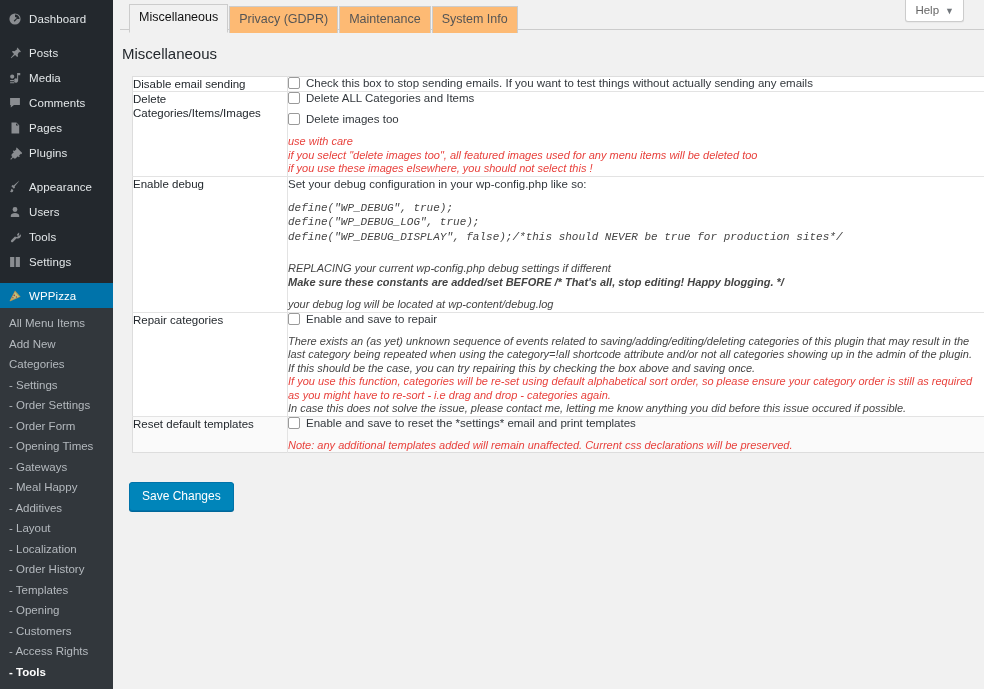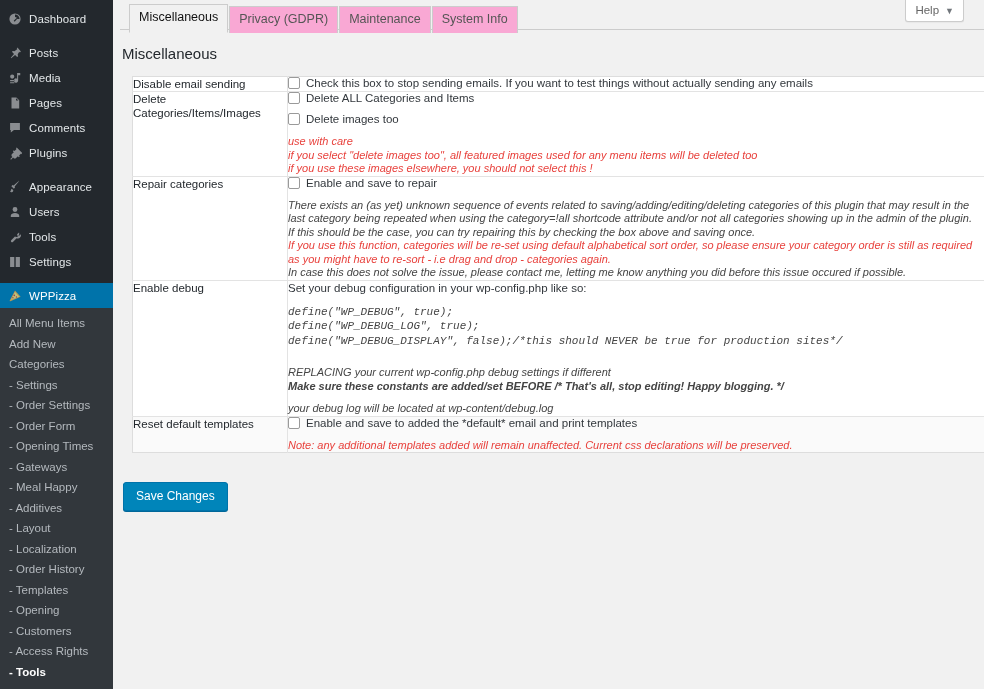--- a/index.html
+++ b/index.html
@@ -71,21 +71,21 @@
     position: absolute; left: 7px; top: 0; right: 0; height: 30px;
     border-bottom: 1px solid #ccc;
   }
   .nav-tab {
     display: inline-block;
     margin: 4px 0 -1px 1px;
     padding: 4px 9px 5px 9px;
     font-size: 12.5px;
     line-height: 17px;
     color: #555;
-    background: #f9a8d4;
+    background: #fdba74;
     border: 1px solid #ccc;
     border-bottom: none;
     cursor: pointer;
     vertical-align: bottom;
   }
   .nav-tab:first-child { margin-left: 9px; }
   .nav-tab.active {
     background: #f1f1f1;
     color: #111;
     border-bottom: 1px solid #f1f1f1;
@@ -158,21 +158,21 @@
     line-height: 14.5px;
     color: #444;
     white-space: pre;
     margin-top: 10px;
   }
   .plain { font-size: 11.5px; color: #32373c; line-height: 14px; }
   .gap-l { margin-top: 18px; }
   .gap-s { margin-top: 9px; }
 
   
-  #submit-wrap { position: absolute; left: 10px; top: 482px; }
+  #submit-wrap { position: absolute; left: 16px; top: 482px; }
   #save-btn {
     background: #0085ba;
     border: 1px solid #0073aa;
     border-radius: 3px;
     color: #fff;
     font-size: 12px;
     padding: 6px 12px 7px 12px;
     cursor: pointer;
     font-family: "Liberation Sans", sans-serif;
     box-shadow: 0 1px 0 #006799;
@@ -205,32 +205,32 @@
           <span class="ico">
             <svg viewBox="0 0 20 20">
               <path d="M13 3v8.1a3 3 0 10 1.5 2.6V6h3V3h-4.5zM6 5a3 3 0 100 6 3 3 0 000-6zm-3 8h6v1.5H3V13zm0 3h6v1.5H3V16z"></path>
             </svg>
           </span>
           <span class="mi-label">Media</span>
         </div>
         <div class="menu-item">
           <span class="ico">
             <svg viewBox="0 0 20 20">
+              <path d="M3 3h14v10H8.5L4 16.5V13H3V3z"></path>
+            </svg>
+          </span>
+          <span class="mi-label">Comments</span>
+        </div>
+        <div class="menu-item">
+          <span class="ico">
+            <svg viewBox="0 0 20 20">
               <path d="M5 2h7l4 4v12H5V2zm6.5 1.3V6.5H15L11.5 3.3zM7 9h7v1.3H7V9zm0 3h7v1.3H7V12zm0 3h5v1.3H7V15z"></path>
             </svg>
           </span>
           <span class="mi-label">Pages</span>
-        </div>
-        <div class="menu-item">
-          <span class="ico">
-            <svg viewBox="0 0 20 20">
-              <path d="M3 3h14v10H8.5L4 16.5V13H3V3z"></path>
-            </svg>
-          </span>
-          <span class="mi-label">Comments</span>
         </div>
         <div class="menu-item">
           <span class="ico">
             <svg viewBox="0 0 20 20">
               <path d="M12.5 2l-1.2 1.2 1 1-3 3-1-1L7 7.5l1.3 1.3-2.6 2.6c-1 1-1 2.6 0 3.6l.6.6-3 3 1 1 3-3 .6.6c1 1 2.6 1 3.6 0l2.6-2.6L15.5 16l1.3-1.3-1-1 3-3 1 1L21 10.5 12.5 2z"></path>
             </svg>
           </span>
           <span class="mi-label">Plugins</span>
         </div>
         <div class="menu-item gap">
@@ -336,52 +336,52 @@
               <span class="cb"></span>
               <span class="cb-label">Delete images too</span>
             </div>
             <div class="note red gap-s">use with care</div>
             <div class="note red">if you select "delete images too", all featured images used for any menu items will be deleted too</div>
             <div class="note red">if you use these images elsewhere, you should not select this !</div>
           </td>
         </tr>
 
         <tr>
-          <td class="th-cell">Repair categories</td>
-          <td class="td-cell">
-            <div class="cbrow">
-              <span class="cb"></span>
-              <span class="cb-label">Enable and save to repair</span>
-            </div>
-            <div class="note dark gap-s">There exists an (as yet) unknown sequence of events related to saving/adding/editing/deleting categories of this plugin that may result in the last category being repeated when using the category=!all shortcode attribute and/or not all categories showing up in the admin of the plugin.</div>
-            <div class="note dark">If this should be the case, you can try repairing this by checking the box above and saving once.</div>
-            <div class="note red">If you use this function, categories will be re-set using default alphabetical sort order, so please ensure your category order is still as required as you might have to re-sort - i.e drag and drop - categories again.</div>
-            <div class="note dark">In case this does not solve the issue, please contact me, letting me know anything you did before this issue occured if possible.</div>
-          </td>
-        </tr>
-
-        <tr>
           <td class="th-cell">Enable debug</td>
           <td class="td-cell">
             <div class="plain">Set your debug configuration in your wp-config.php like so:</div>
             <div class="codeblock">define("WP_DEBUG", true);
 define("WP_DEBUG_LOG", true);
 define("WP_DEBUG_DISPLAY", false);/*this should NEVER be true for production sites*/</div>
             <div class="note dark gap-l">REPLACING your current wp-config.php debug settings if different</div>
             <div class="note dark" style="font-weight:bold">Make sure these constants are added/set BEFORE /* That's all, stop editing! Happy blogging. */</div>
             <div class="note dark gap-s">your debug log will be located at wp-content/debug.log</div>
           </td>
         </tr>
 
+        <tr>
+          <td class="th-cell">Repair categories</td>
+          <td class="td-cell">
+            <div class="cbrow">
+              <span class="cb"></span>
+              <span class="cb-label">Enable and save to repair</span>
+            </div>
+            <div class="note dark gap-s">There exists an (as yet) unknown sequence of events related to saving/adding/editing/deleting categories of this plugin that may result in the last category being repeated when using the category=!all shortcode attribute and/or not all categories showing up in the admin of the plugin.</div>
+            <div class="note dark">If this should be the case, you can try repairing this by checking the box above and saving once.</div>
+            <div class="note red">If you use this function, categories will be re-set using default alphabetical sort order, so please ensure your category order is still as required as you might have to re-sort - i.e drag and drop - categories again.</div>
+            <div class="note dark">In case this does not solve the issue, please contact me, letting me know anything you did before this issue occured if possible.</div>
+          </td>
+        </tr>
+
         <tr class="alt">
           <td class="th-cell">Reset default templates</td>
           <td class="td-cell">
             <div class="cbrow">
               <span class="cb"></span>
-              <span class="cb-label">Enable and save to added the *default* email and print templates</span>
+              <span class="cb-label">Enable and save to reset the *settings* email and print templates</span>
             </div>
             <div class="note red gap-s">Note: any additional templates added will remain unaffected. Current css declarations will be preserved.</div>
           </td>
         </tr>
 
       </tbody>
     </table>
 
     <div id="submit-wrap">
       <button id="save-btn">Save Changes</button>

